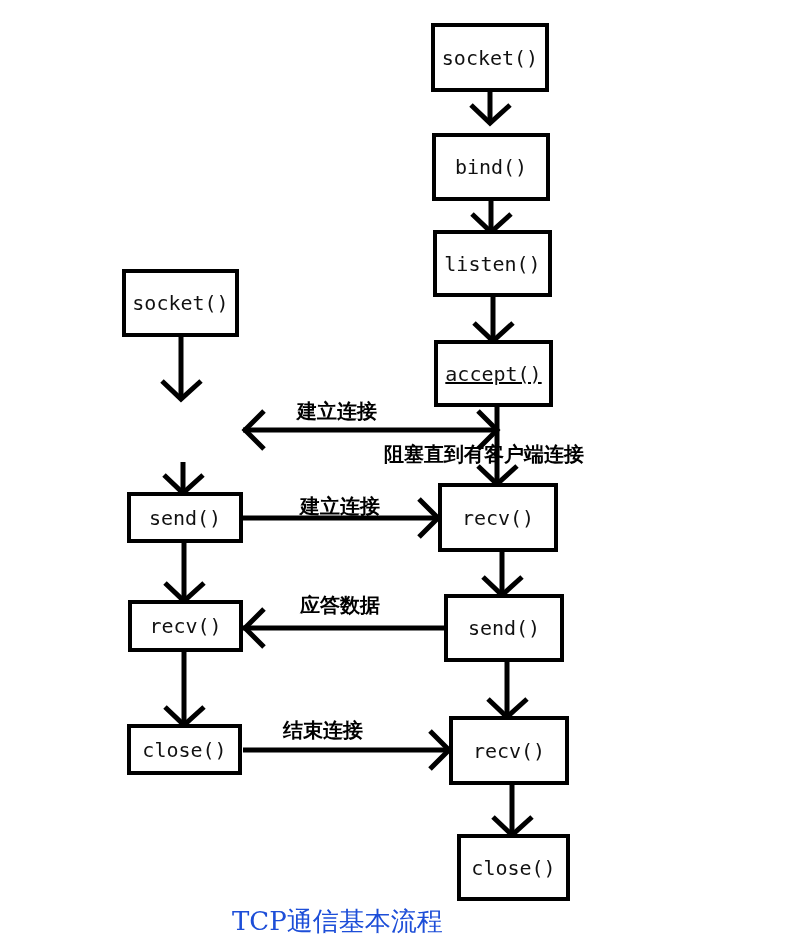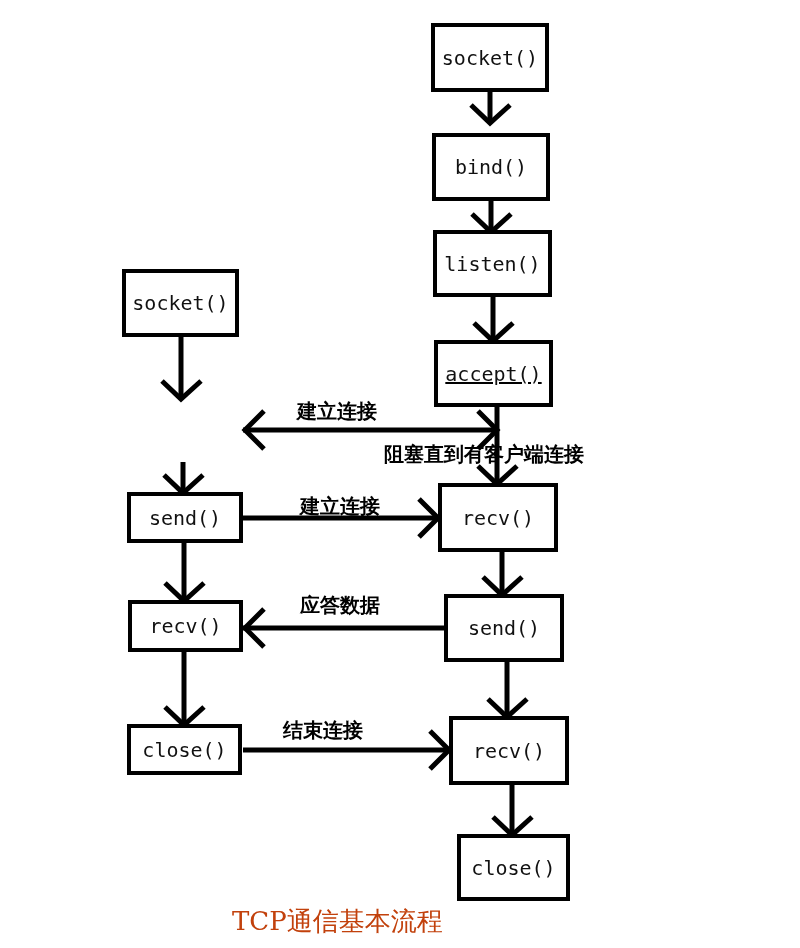--- a/index.html
+++ b/index.html
@@ -46,21 +46,21 @@
     font-weight: 700;
     color: #000000;
     white-space: nowrap;
     background: transparent;
     line-height: 1;
   }
   .diagram-title {
     position: absolute;
     font-family: "DejaVu Serif", "Liberation Serif", serif;
     font-size: 26px;
-    color: #c2410c;
+    color: #1d4ed8;
     white-space: nowrap;
     line-height: 1;
   }
 </style>
 </head>
 <body>
 
 <div id="canvas">
 
   <svg id="diagram-svg" viewBox="0 0 800 948" xmlns="http://www.w3.org/2000/svg">

